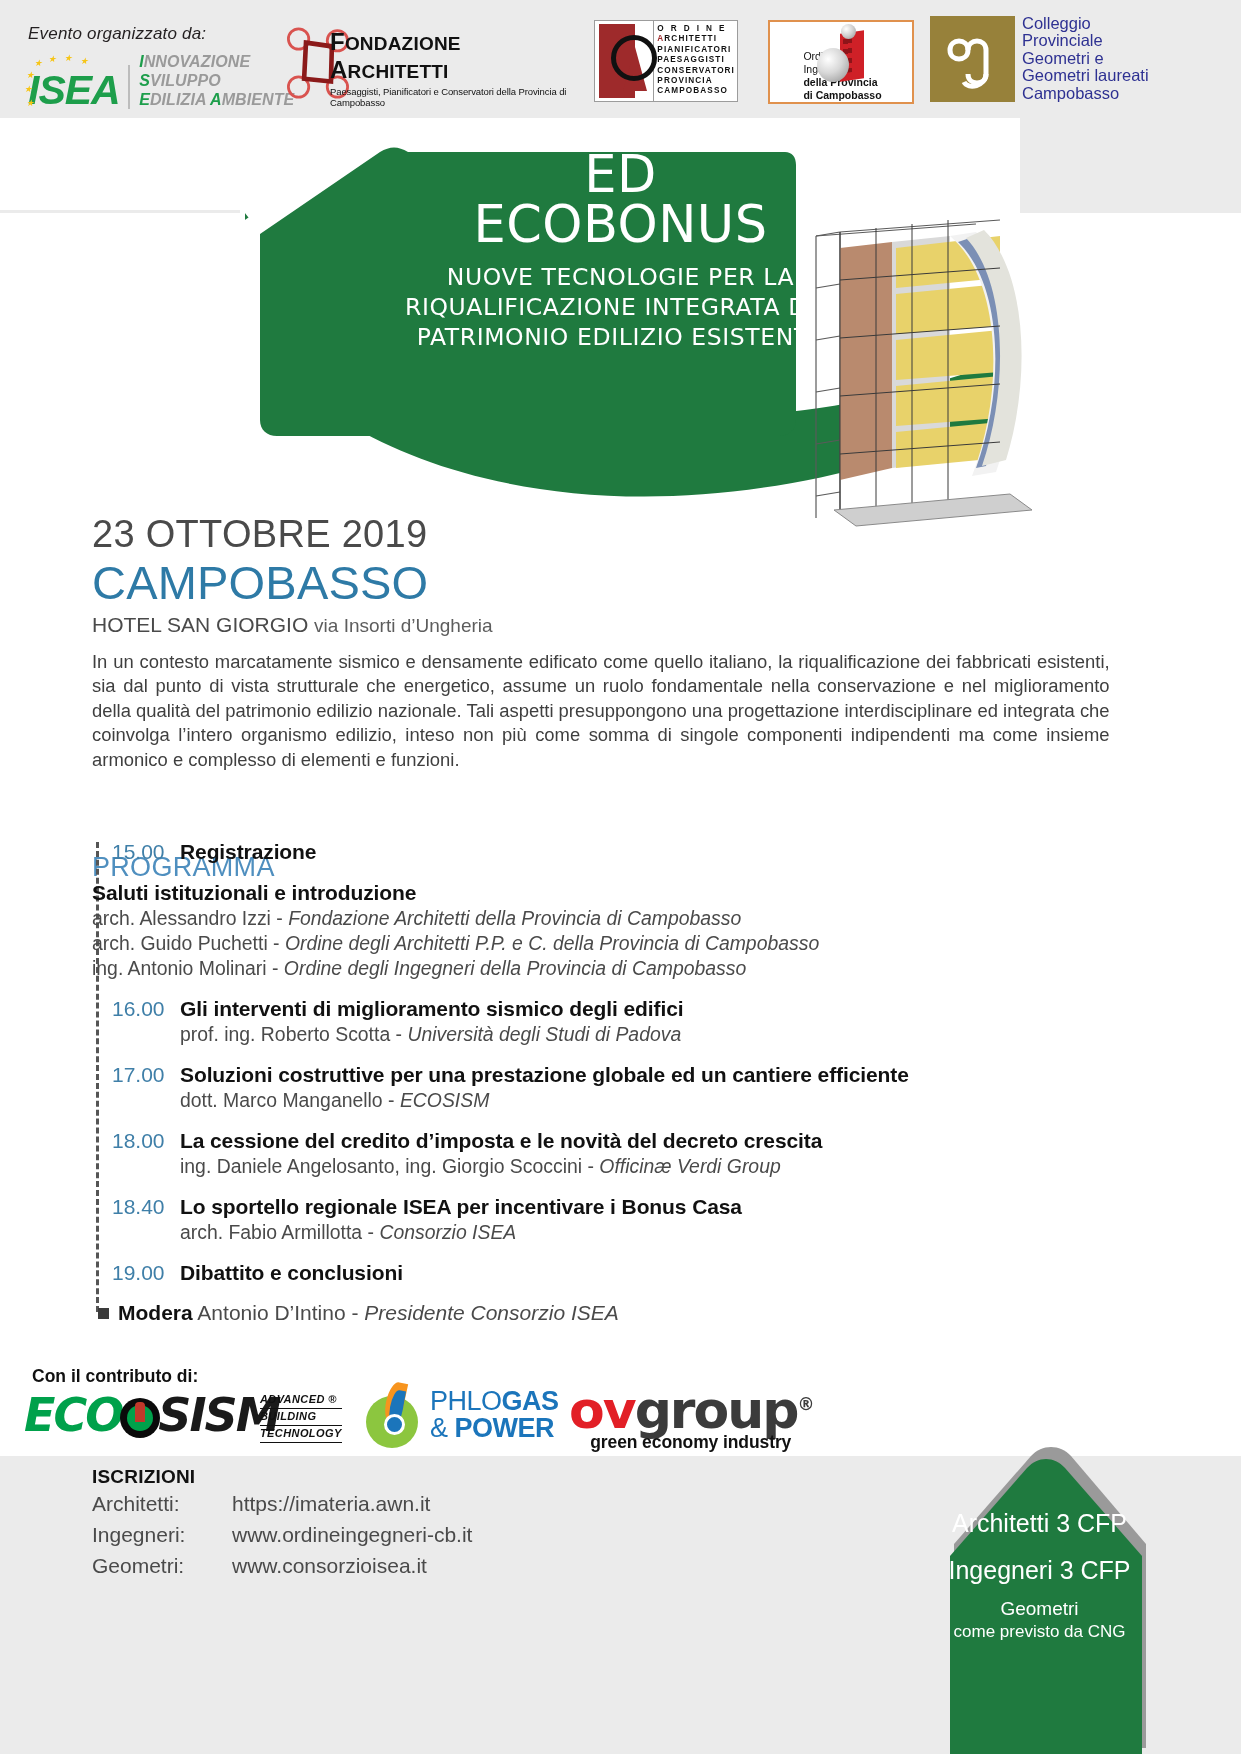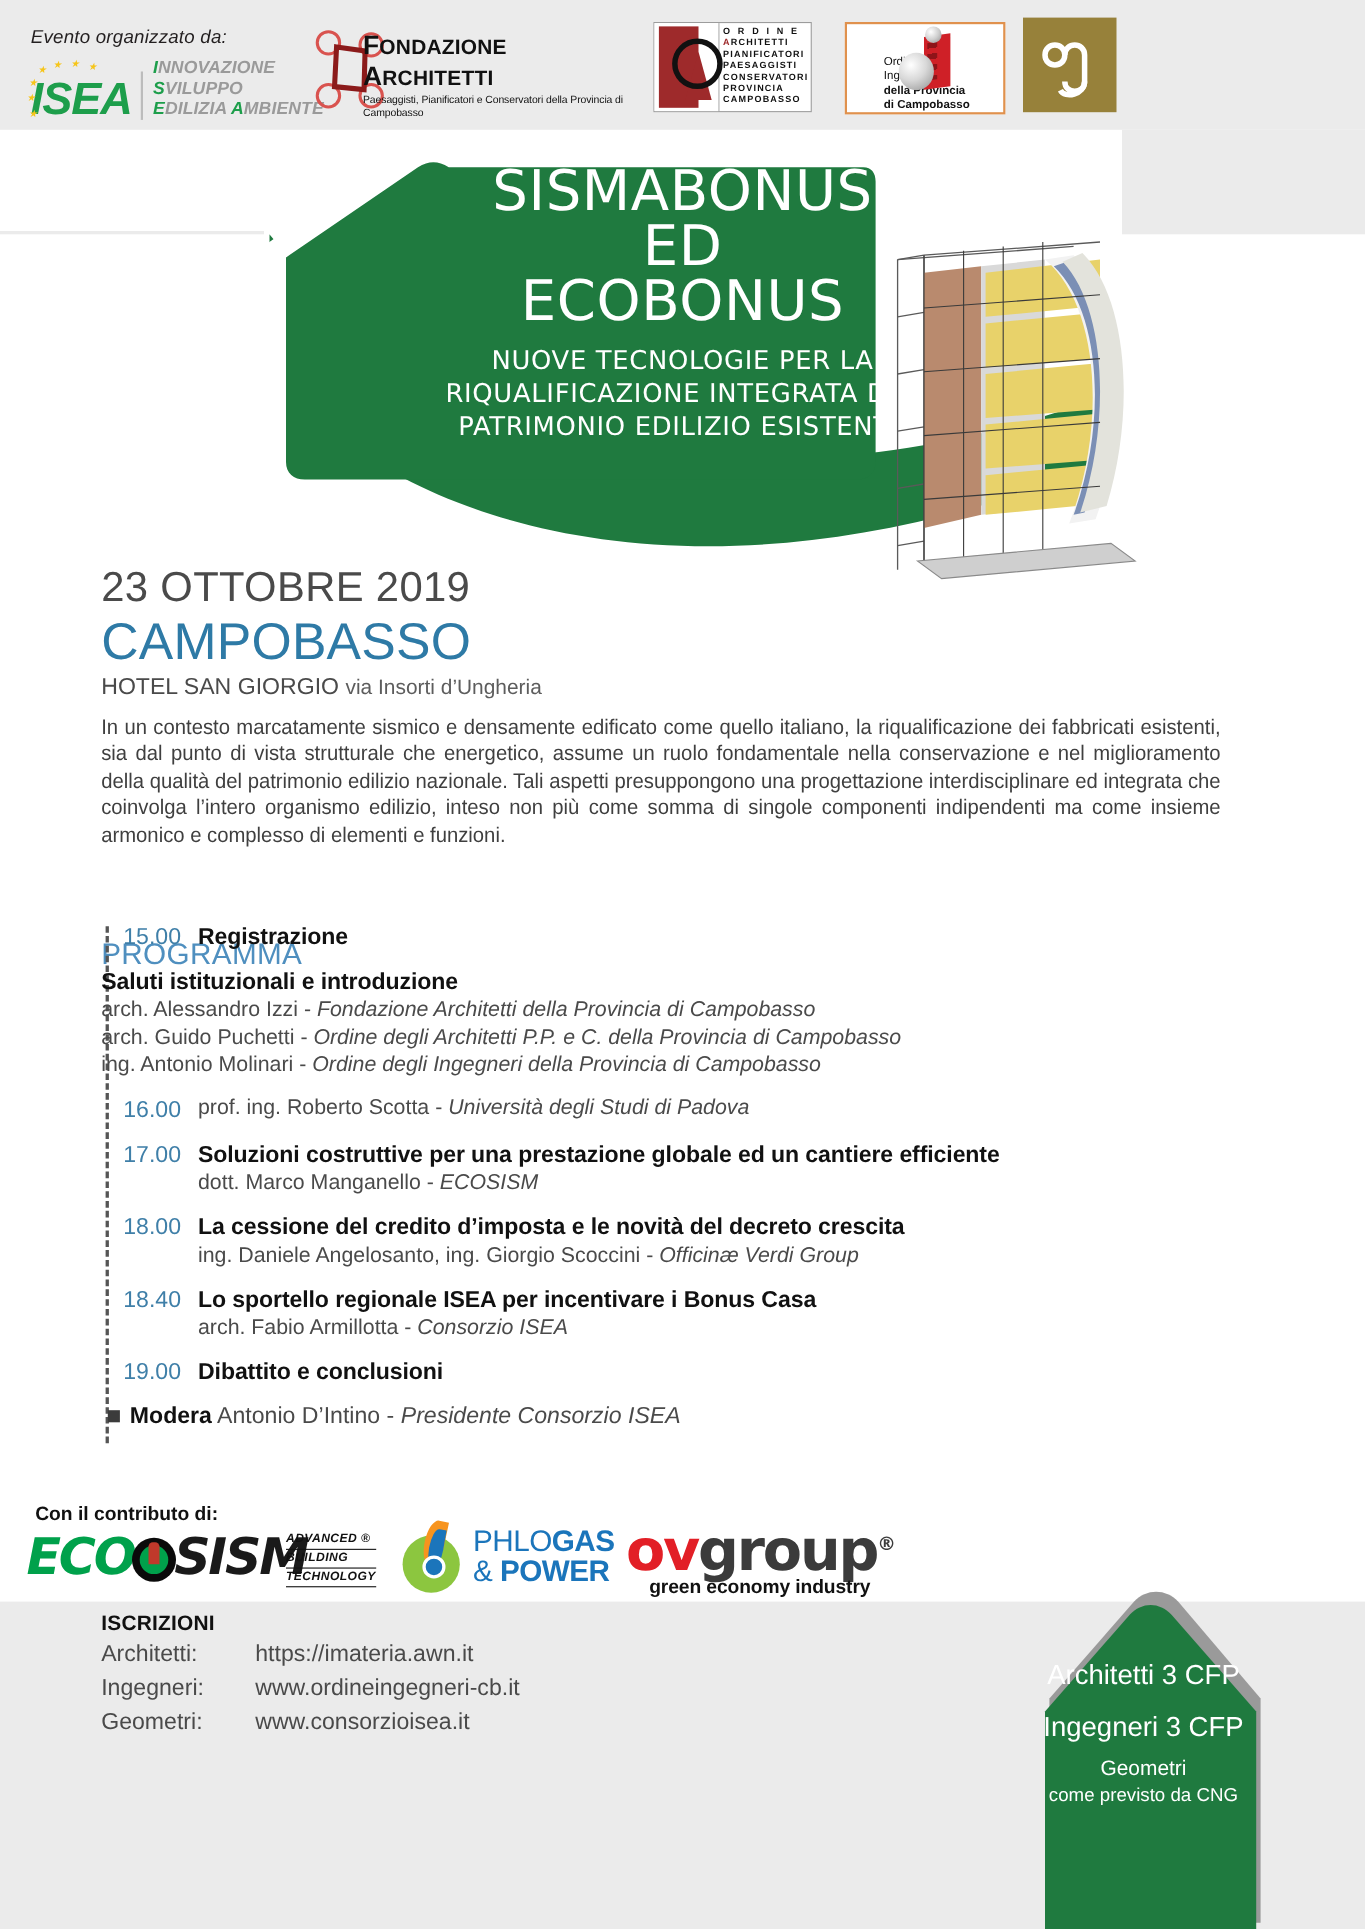--- a/index.html
+++ b/index.html
@@ -352,38 +352,44 @@
   </div>
 
   <div class="cng-logo">
     <div class="cng-mark">
       <svg viewBox="0 0 85 86" width="85" height="86">
         <path d="M20 34 C20 22, 38 22, 38 34 C38 46, 20 46, 20 34" fill="none" stroke="#fff" stroke-width="5"></path>
         <path d="M38 34 C38 22, 56 22, 56 34 L56 58 C56 70, 38 70, 38 58" fill="none" stroke="#fff" stroke-width="5"></path>
         <path d="M56 58 C56 70, 38 74, 34 66" fill="none" stroke="#fff" stroke-width="5"></path>
       </svg>
     </div>
+    <div class="cng-text">
+      <div>Colleggio</div>
+      <div>Provinciale</div>
+      <div>Geometri e</div>
+      <div>Geometri laureati</div>
+      <div>Campobasso</div>
+    </div>
   </div>
 
   <div class="hero">
     <div class="hero-bg-left"></div>
 
     <svg class="green-sweep" viewBox="0 0 1241 400">
       <path d="M0 92 L240 92 L240 300 C480 470, 700 400, 980 300 L1020 280 L1020 0 L0 0 Z" fill="#ffffff"></path>
       <path d="M245 95 C245 95 500 430, 1010 240 L1010 300 C600 470, 300 330, 245 200 Z" fill="#1f7a3f"></path>
       <path d="M240 20 L520 20 L800 20 L800 300 L240 300 Z" fill="none"></path>
     </svg>
 
     <svg class="title-shape" viewBox="0 0 560 310">
       <path d="M10 90 L130 6 C140 0 150 0 160 6 L545 6 C553 6 558 12 558 20 L558 280 C558 292 550 300 538 300 L30 300 C18 300 10 292 10 280 Z" fill="#ffffff" transform="translate(-8,-6)"></path>
       <path d="M20 96 L140 14 C150 8 158 8 168 14 L545 14 C552 14 556 19 556 27 L556 282 C556 292 549 298 539 298 L37 298 C27 298 20 292 20 282 Z" fill="#1f7a3f"></path>
     </svg>
 
     <div class="title-shape title-inner">
-      <div class="title-main">SISMABONUS</div>
       <div class="title-main">ED</div>
       <div class="title-main">ECOBONUS</div>
       <div class="title-sub">NUOVE  TECNOLOGIE  PER  LA</div>
       <div class="title-sub" style="margin-top:0">RIQUALIFICAZIONE  INTEGRATA  DEL</div>
       <div class="title-sub" style="margin-top:0">PATRIMONIO EDILIZIO ESISTENTE</div>
     </div>
 
     <svg class="wall-illu" viewBox="0 0 240 320">
       <g stroke="#5a5a5a" stroke-width="1.2" fill="none">
         <line x1="16" y1="18" x2="16" y2="300"></line>
@@ -444,20 +450,21 @@
           <div class="prog-body">
             <div class="prog-title">Saluti istituzionali e introduzione</div>
             <div class="prog-speaker"><span>arch. Alessandro Izzi - </span><i>Fondazione Architetti della Provincia di Campobasso</i></div>
             <div class="prog-speaker"><span>arch. Guido Puchetti - </span><i>Ordine degli Architetti P.P. e C. della Provincia di Campobasso</i></div>
             <div class="prog-speaker"><span>ing. Antonio Molinari - </span><i>Ordine degli Ingegneri della Provincia di Campobasso</i></div>
           </div>
         </div>
         <div class="prog-row">
           <div class="prog-time">16.00</div>
           <div class="prog-body">
+            <div class="prog-title">Gli interventi di miglioramento sismico degli edifici</div>
             <div class="prog-speaker"><span>prof. ing. Roberto Scotta - </span><i>Università degli Studi di Padova</i></div>
           </div>
         </div>
         <div class="prog-row">
           <div class="prog-time">17.00</div>
           <div class="prog-body">
             <div class="prog-title">Soluzioni costruttive per una prestazione globale ed un cantiere efficiente</div>
             <div class="prog-speaker"><span>dott. Marco Manganello - </span><i>ECOSISM</i></div>
           </div>
         </div>

